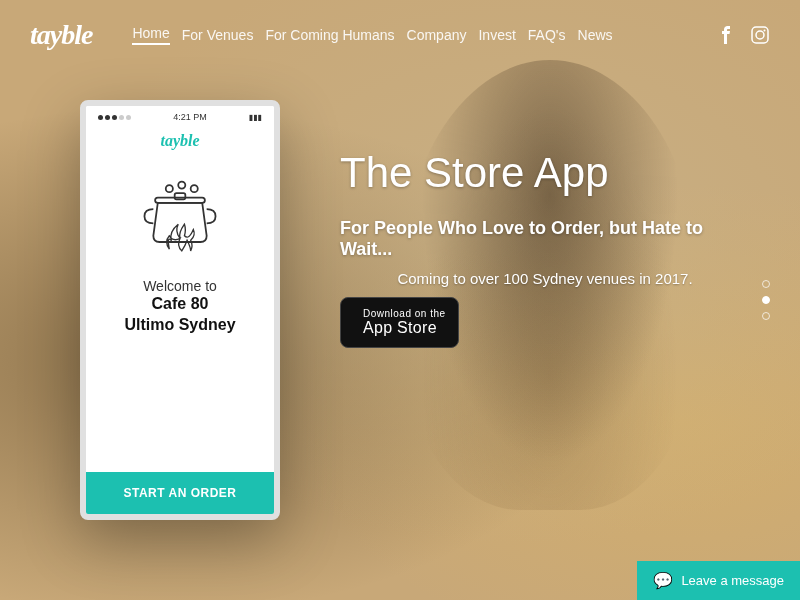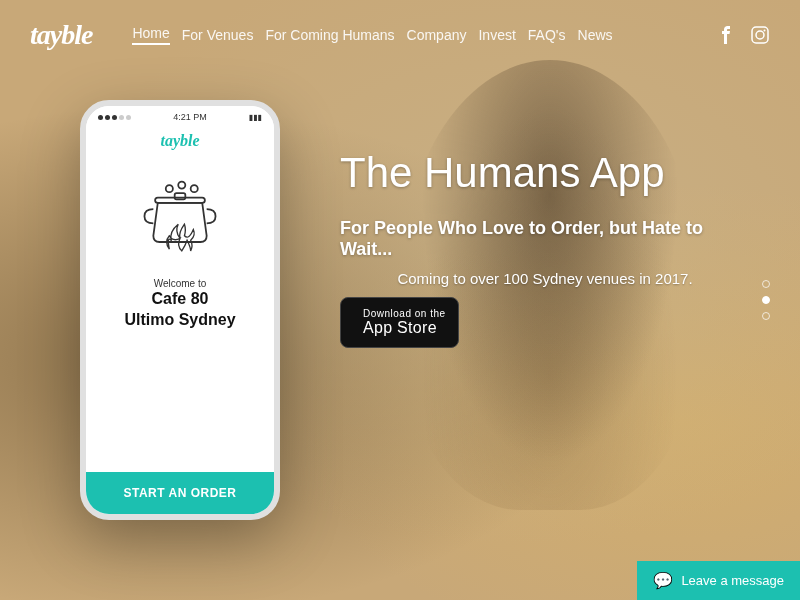--- a/index.html
+++ b/index.html
@@ -128,21 +128,21 @@
       gap: 60px;
       height: calc(600px - 70px);
     }
 
     
     .phone-mockup {
       flex-shrink: 0;
       width: 200px;
       height: 420px;
       background: #fff;
-      border-radius: 29px;
+      border-radius: 8px;
       border: 6px solid #e0e0e0;
       box-shadow: 0 20px 60px rgba(0,0,0,0.3);
       display: flex;
       flex-direction: column;
       overflow: hidden;
       margin-top: 10px;
       position: relative;
     }
 
     .phone-status-bar {
@@ -203,21 +203,21 @@
       width: 100%;
       height: 100%;
     }
 
     .phone-welcome {
       text-align: center;
       margin-top: 10px;
     }
 
     .phone-welcome-text {
-      font-size: 10px;
+      font-size: 14px;
       color: #333;
       font-weight: 300;
     }
 
     .phone-venue-name {
       font-size: 16px;
       color: #111;
       font-weight: 700;
       line-height: 1.3;
     }
@@ -425,21 +425,21 @@
         <div class="phone-venue-name">
           Cafe 80<br>Ultimo Sydney
         </div>
       </div>
     </div>
 
     <div class="phone-cta">START AN ORDER</div>
   </div>
 
   <div class="hero-text">
-    <h1 class="hero-title">The Humans App</h1>
+    <h1 class="hero-title">The Store App</h1>
     <p class="hero-subtitle">For People Who Love to Order, but Hate to Wait...</p>
     <p class="hero-desc">Coming to over 100 Sydney venues in 2017.</p>
 
     <div class="app-store-btn">
       <div class="apple-icon"></div>
       <div class="app-store-text">
         <span class="app-store-small">Download on the</span>
         <span class="app-store-big">App Store</span>
       </div>
     </div>

